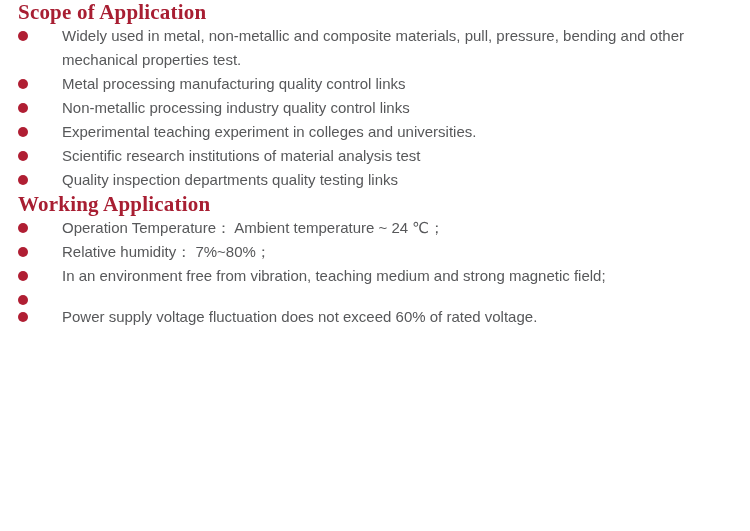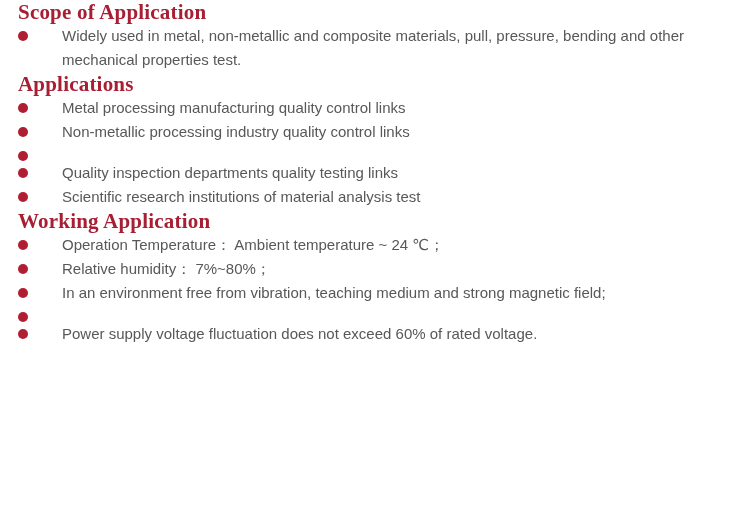--- a/index.html
+++ b/index.html
@@ -68,41 +68,41 @@
 
   <h2 class="sec-heading mt-scope-heading">Scope of Application</h2>
 
   <ul class="bullet-list mt-scope-list">
     <li>
       <span class="bullet"></span>
       <span class="item-text">Widely used in metal, non-metallic and composite materials, pull, pressure, bending and other mechanical properties test.</span>
     </li>
   </ul>
 
-  <h2 class="sec-heading mt-apps-heading">Applications</h2>
 
   <ul class="bullet-list mt-apps-list">
     <li>
       <span class="bullet"></span>
       <span class="item-text">Metal processing manufacturing quality control links</span>
     </li>
     <li>
       <span class="bullet"></span>
       <span class="item-text">Non-metallic processing industry quality control links</span>
     </li>
     <li>
       <span class="bullet"></span>
+      <span class="item-text">Experimental teaching experiment in colleges and universities.</span>
+    </li>
+    <li>
+      <span class="bullet"></span>
+      <span class="item-text">Scientific research institutions of material analysis test</span>
     </li>
     <li>
       <span class="bullet"></span>
       <span class="item-text">Quality inspection departments quality testing links</span>
-    </li>
-    <li>
-      <span class="bullet"></span>
-      <span class="item-text">Scientific research institutions of material analysis test</span>
     </li>
   </ul>
 
   <h2 class="sec-heading mt-wc-heading">Working Application</h2>
 
   <ul class="bullet-list mt-wc-list">
     <li>
       <span class="bullet"></span>
       <span class="item-text">Operation Temperature： Ambient temperature ~ 24 ℃；</span>
     </li>

